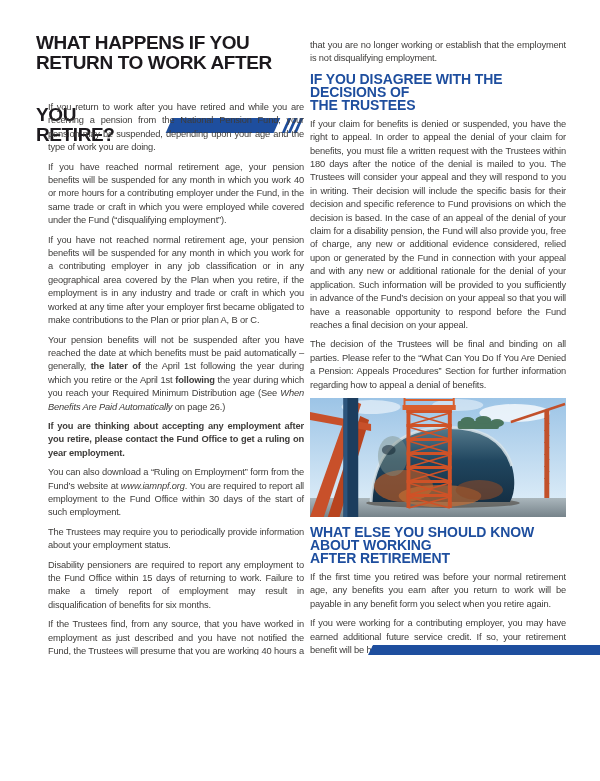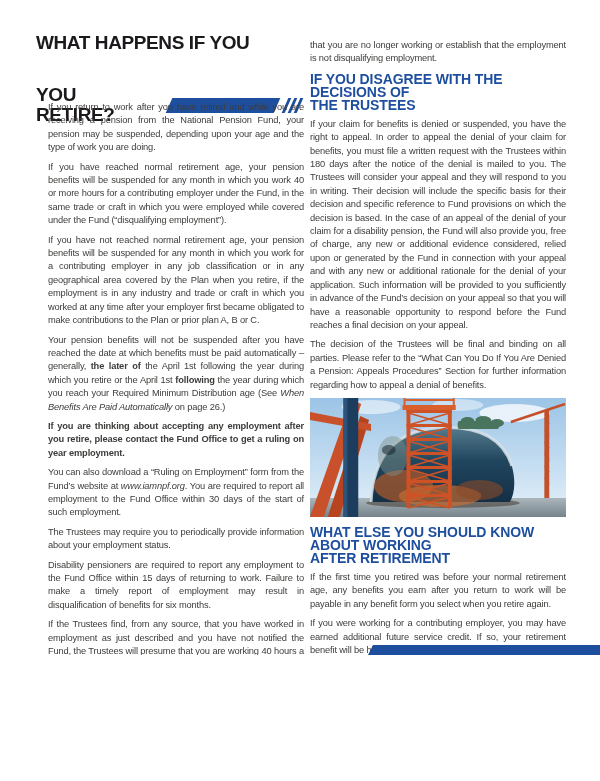--- a/index.html
+++ b/index.html
@@ -42,20 +42,21 @@
     background:#1e4e9e;clip-path:polygon(5px 0,100% 0,100% 100%,0 100%);}
 </style>
 </head>
 <body>
 
 <div class="page">
 
   <header class="title-block">
     <h1>
       <span class="t-line">WHAT HAPPENS IF YOU</span>
+      <span class="t-line">RETURN TO WORK AFTER</span>
       <span class="t-line t-line3">
         <span>YOU RETIRE?</span>
         <span class="title-bar"></span>
         <span class="hatch">
             <i></i>
             <i></i>
             <i></i>
           </span>
       </span>
     </h1>

